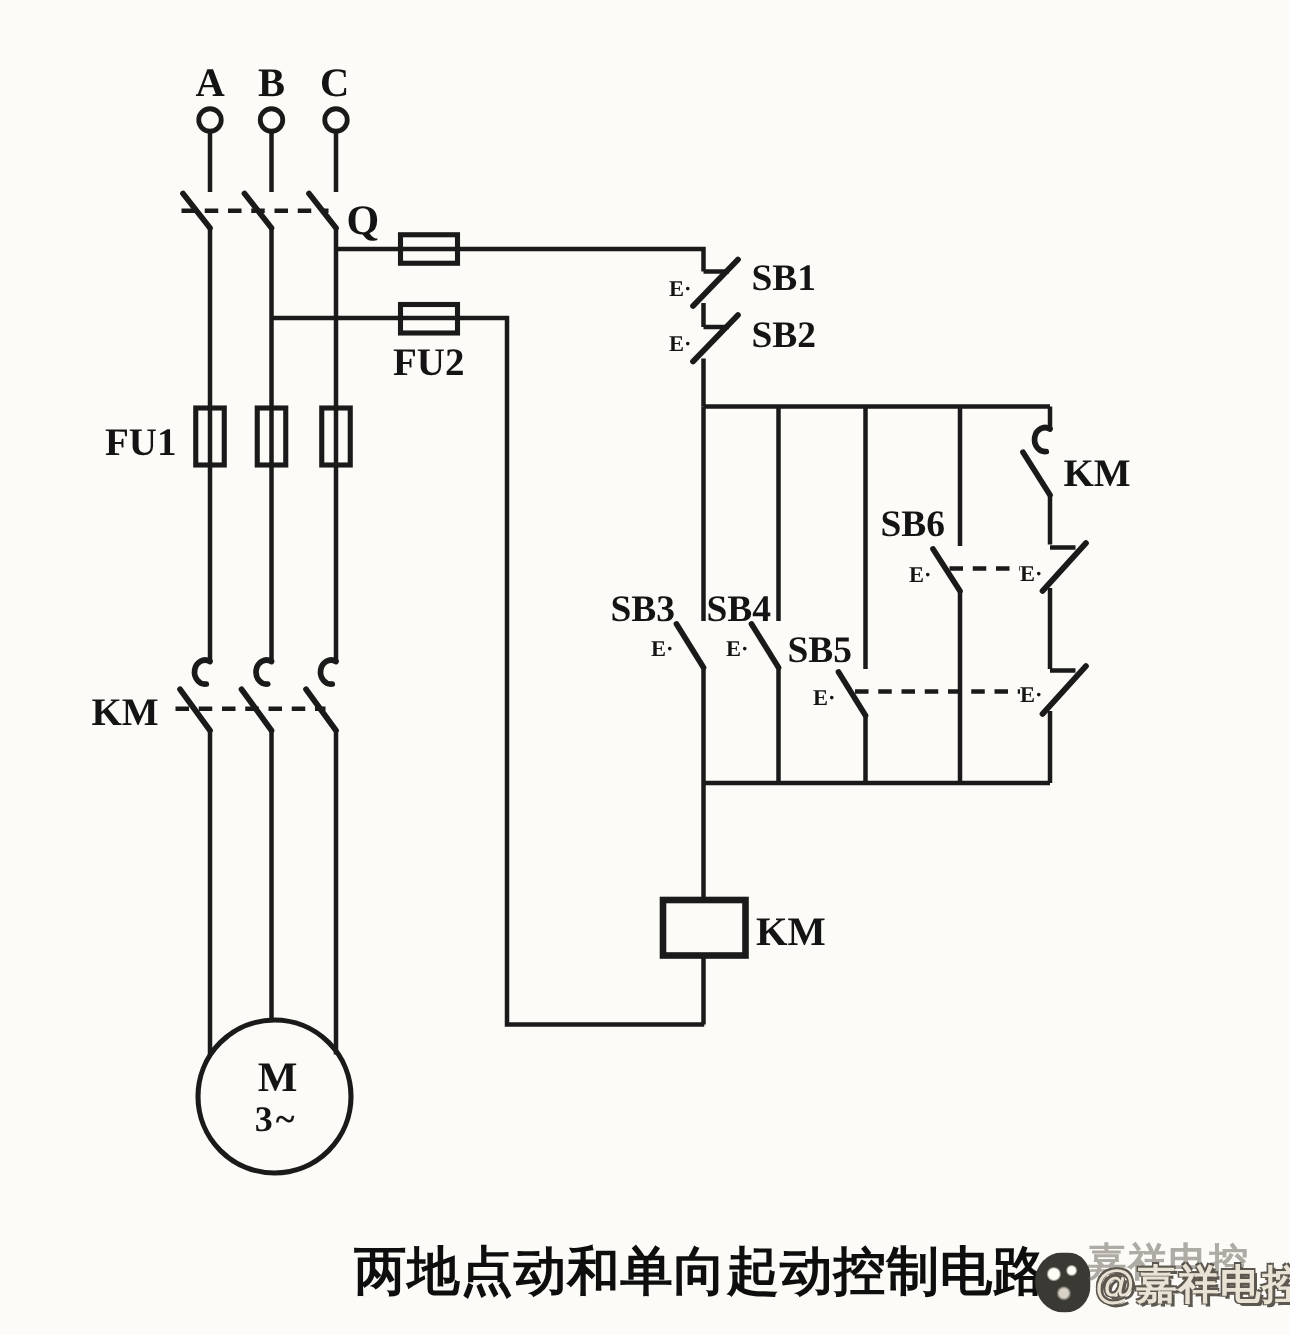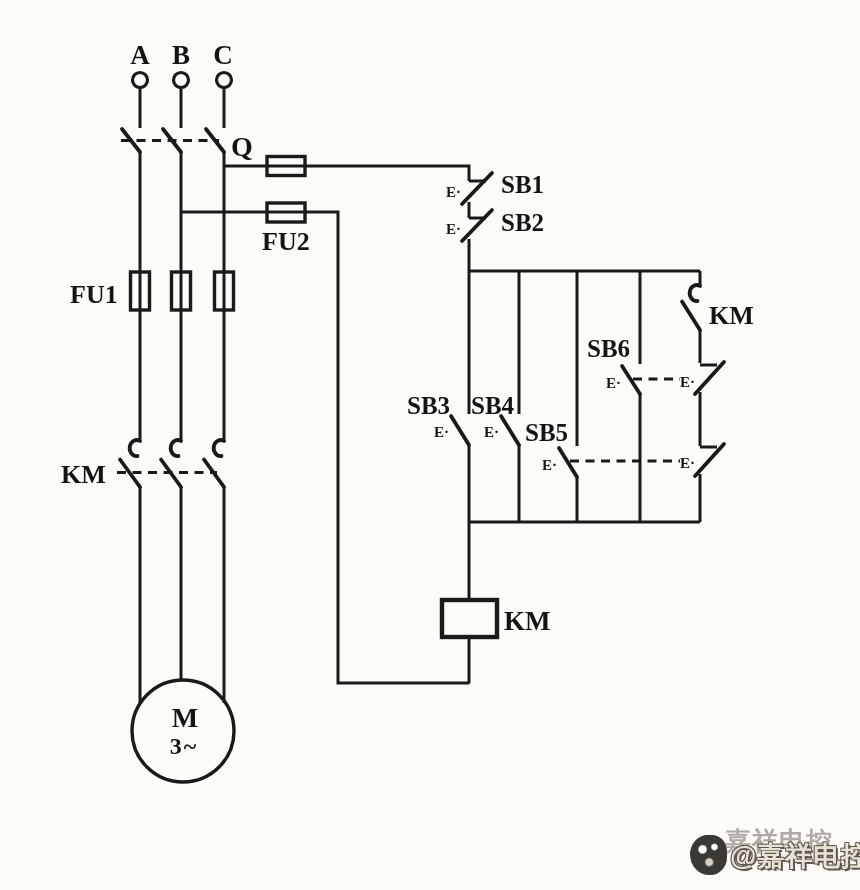--- a/index.html
+++ b/index.html
@@ -211,20 +211,21 @@
       <g>
         <path class="w" d="M469 522 V600"></path>
         <rect class="coilbox" x="442" y="600" width="55" height="37"></rect>
         <path class="w" d="M469 637 V683"></path>
       </g>
       <text class="t27" x="504" y="630">KM</text>
 
     </g>
   </svg>
 
+  <div class="title">两地点动和单向起动控制电路</div>
 
   <div class="watermark">
     <div class="wm-logo"></div>
     <span class="wm1">嘉祥电控</span>
     <span class="wm2">@嘉祥电控</span>
   </div>
 
 </div>
 
 </body></html>

